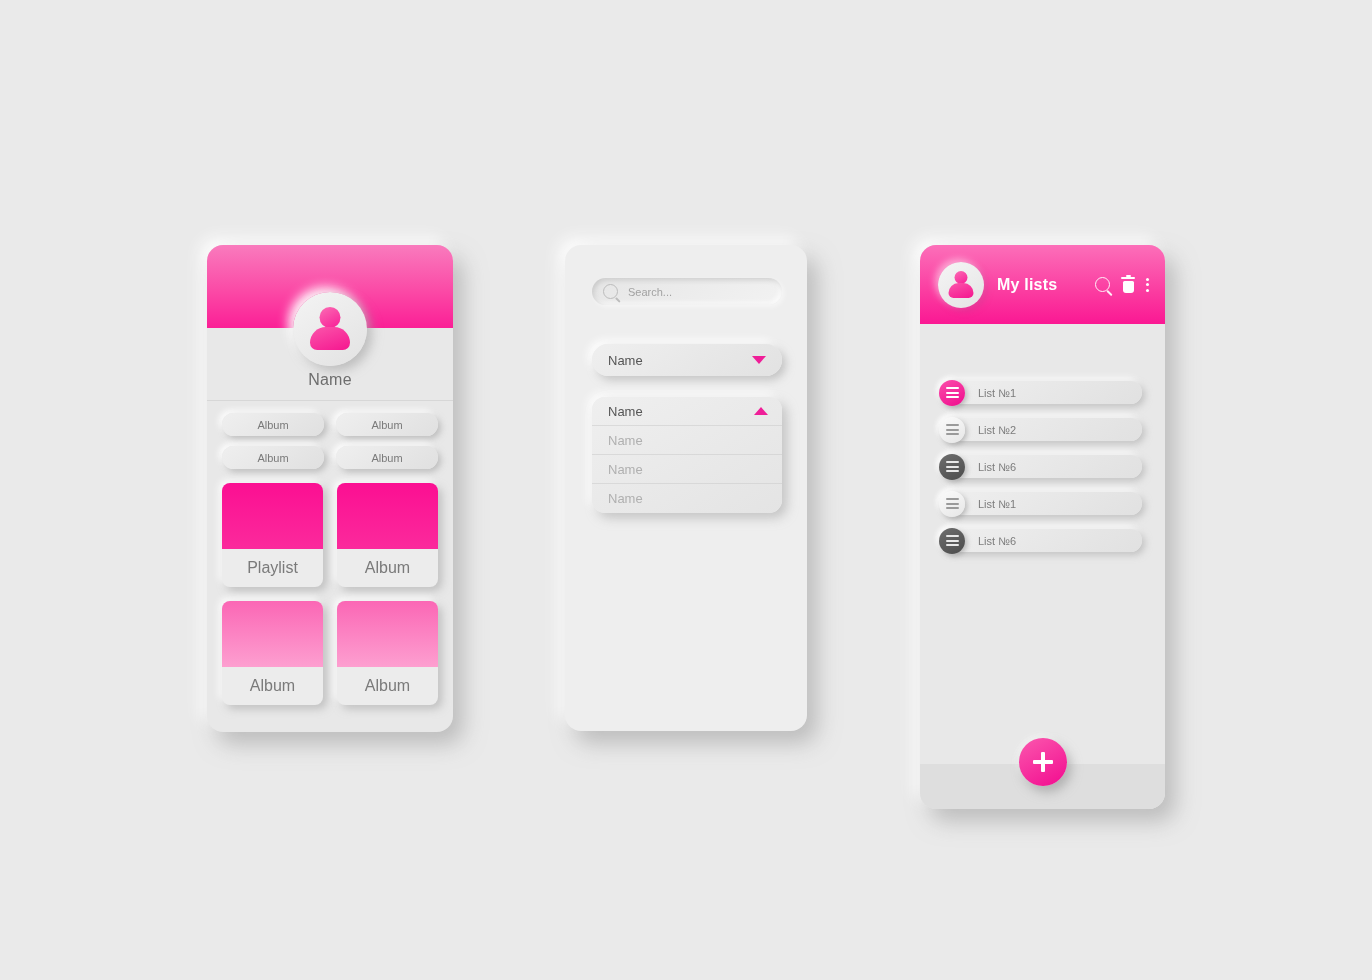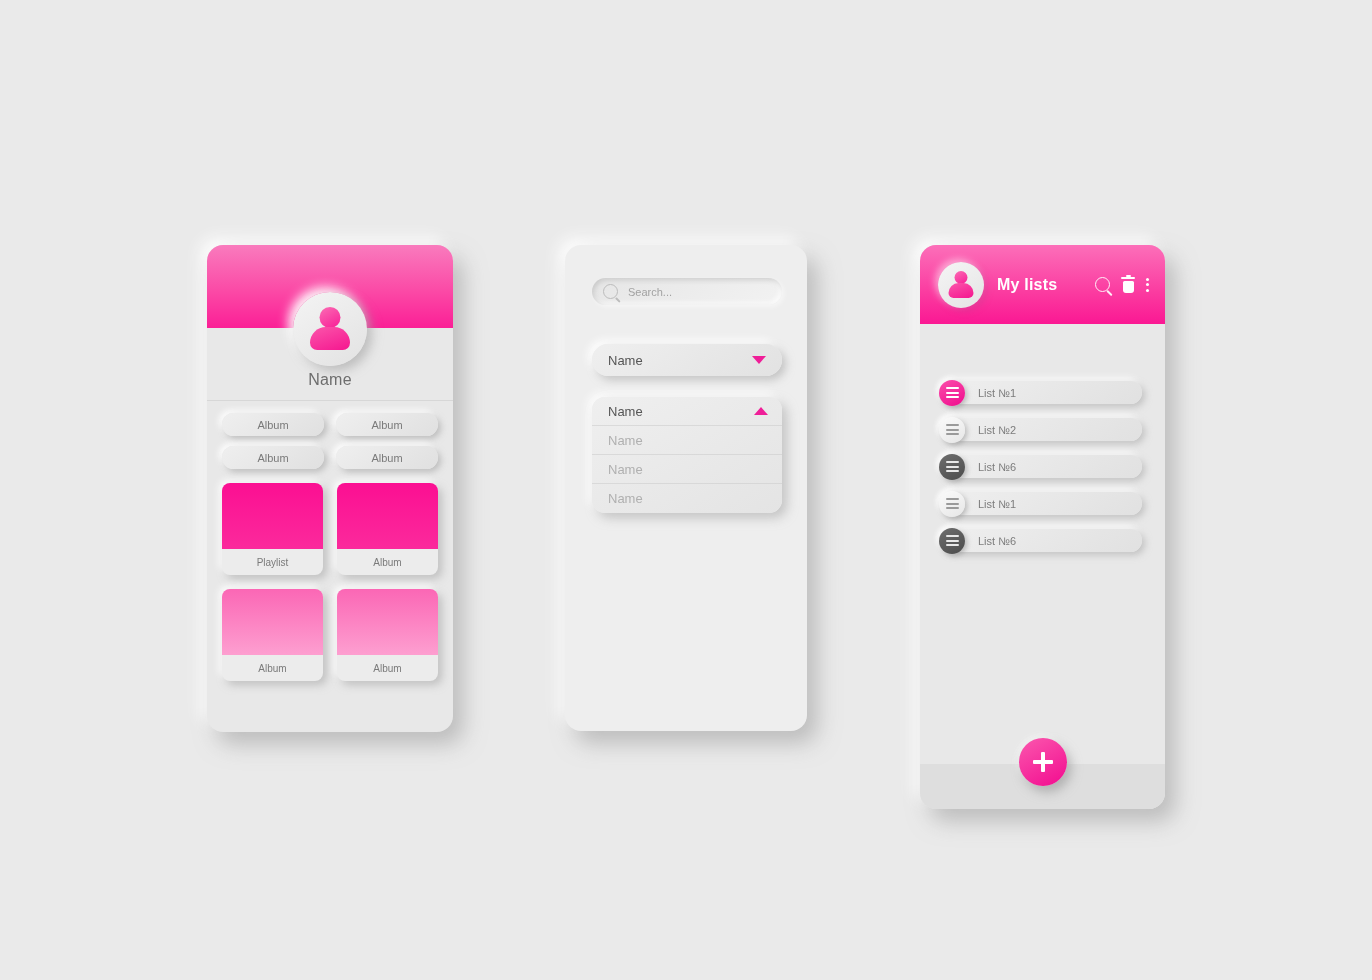--- a/index.html
+++ b/index.html
@@ -97,22 +97,22 @@
     background: #ececec;
     box-shadow:
       4px 4px 8px rgba(168,168,168,0.62),
       -3px -3px 7px rgba(255,255,255,0.95);
     overflow: hidden;
   }
   .media-thumb { height: 66px; width: 100%; }
   .media-thumb.strong { background: linear-gradient(to bottom,#fb0f92,#fb2a9c); }
   .media-thumb.soft   { background: linear-gradient(to bottom,#fb67b5,#fd9fd0); }
   .media-label {
-    height: 26px; display: flex; align-items: center; justify-content: center;
-    font-size: 10px; color: #7a7a7a;
+    height: 38px; display: flex; align-items: center; justify-content: center;
+    font-size: 16px; color: #7a7a7a;
   }
 
   
   #screen-two { left: 565px; top: 245px; width: 242px; height: 486px; background: #eeeeee; }
 
   .s2-search {
     position: absolute; left: 27px; top: 33px; width: 190px; height: 27px;
     border-radius: 14px;
     background: linear-gradient(145deg,#e6e6e6,#f2f2f2);
     box-shadow:

